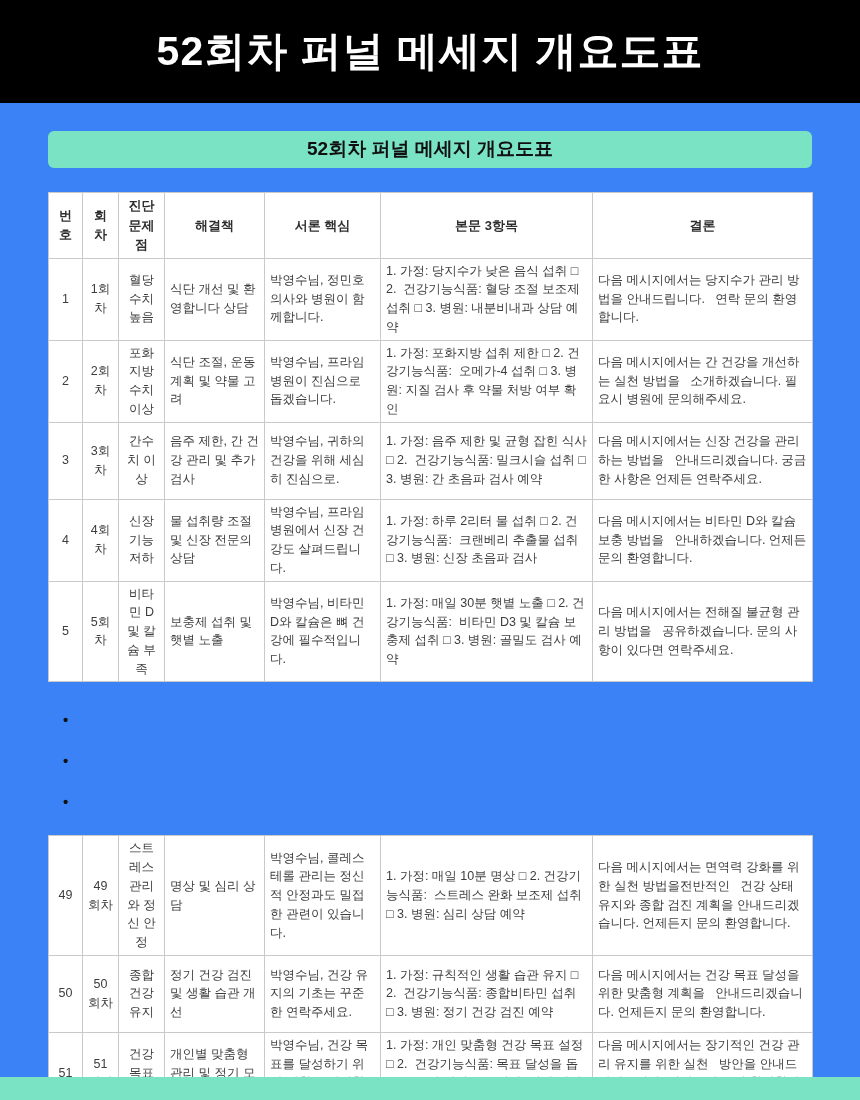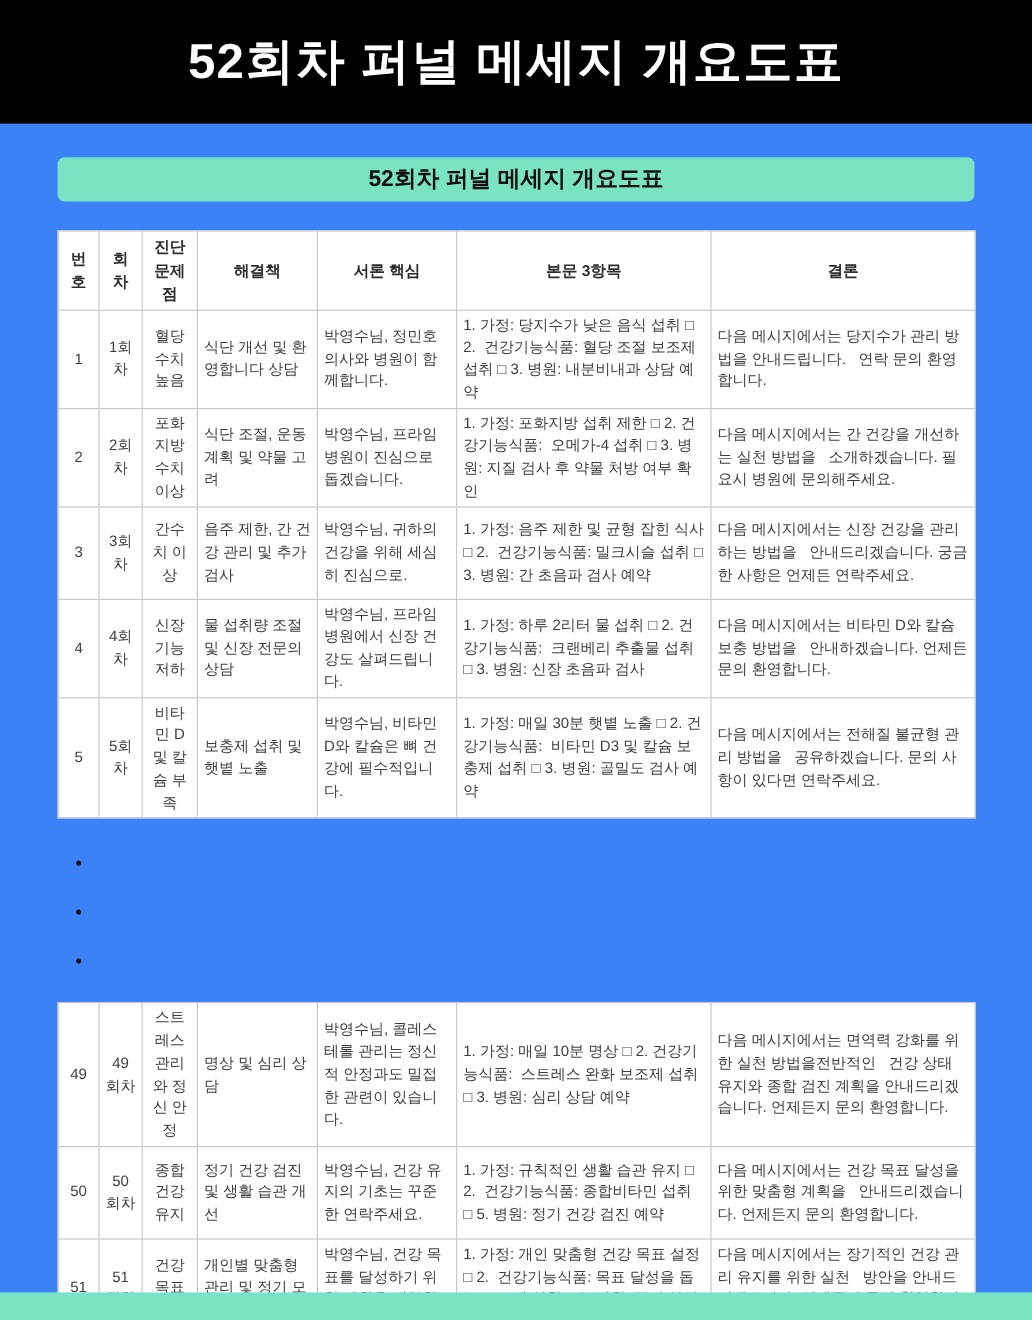--- a/index.html
+++ b/index.html
@@ -173,21 +173,21 @@
             <td class="col-intro">박영수님, 콜레스테롤 관리는 정신적 안정과도 밀접한 관련이 있습니다.</td>
             <td class="col-body">1. 가정: 매일 10분 명상 □ 2. 건강기능식품:  스트레스 완화 보조제 섭취 □ 3. 병원: 심리 상담 예약</td>
             <td class="col-conclusion">다음 메시지에서는 면역력 강화를 위한 실천 방법을전반적인   건강 상태 유지와 종합 검진 계획을 안내드리겠습니다. 언제든지 문의 환영합니다.</td>
           </tr>
           <tr>
             <td class="col-no">50</td>
             <td class="col-session">50회차</td>
             <td class="col-problem">종합 건강 유지</td>
             <td class="col-solution">정기 건강 검진 및 생활 습관 개선</td>
             <td class="col-intro">박영수님, 건강 유지의 기초는 꾸준한 연락주세요.</td>
-            <td class="col-body">1. 가정: 규칙적인 생활 습관 유지 □ 2.  건강기능식품: 종합비타민 섭취 □ 5. 병원: 정기 건강 검진 예약</td>
+            <td class="col-body">1. 가정: 규칙적인 생활 습관 유지 □ 2.  건강기능식품: 종합비타민 섭취 □ 3. 병원: 정기 건강 검진 예약</td>
             <td class="col-conclusion">다음 메시지에서는 건강 목표 달성을 위한 맞춤형 계획을   안내드리겠습니다. 언제든지 문의 환영합니다.</td>
           </tr>
           <tr>
             <td class="col-no">51</td>
             <td class="col-session">51회차</td>
             <td class="col-problem">건강 목표 달성</td>
             <td class="col-solution">개인별 맞춤형 관리 및 정기 모니터링</td>
             <td class="col-intro">박영수님, 건강 목표를 달성하기 위한 계획을 제안합니다.</td>
             <td class="col-body">1. 가정: 개인 맞춤형 건강 목표 설정 □ 2.  건강기능식품: 목표 달성을 돕는 보조제 섭취 □ 3. 병원: 정기 상담 예약</td>
             <td class="col-conclusion">다음 메시지에서는 장기적인 건강 관리 유지를 위한 실천   방안을 안내드리겠습니다. 언제든지 문의 환영합니다.</td>

